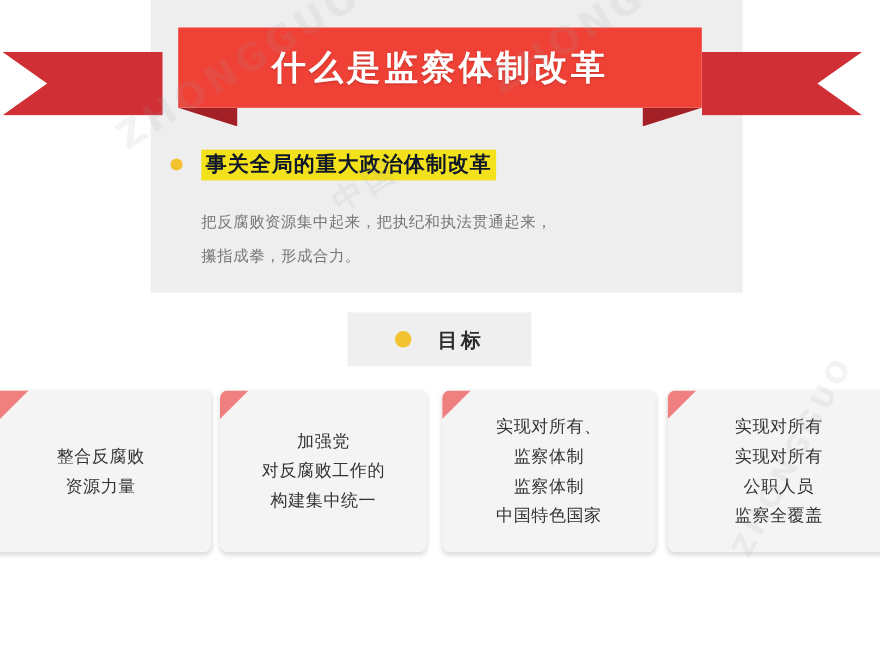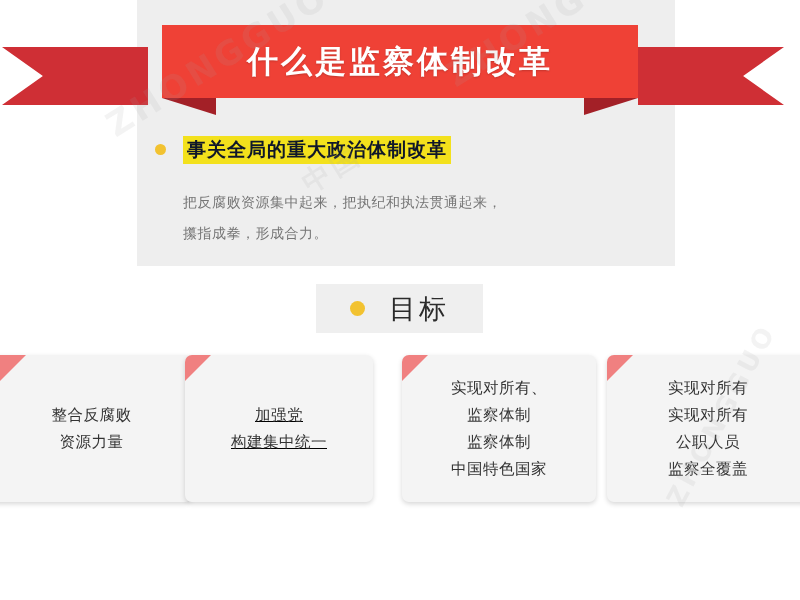--- a/index.html
+++ b/index.html
@@ -180,22 +180,22 @@
   .goal-dot {
     width: 15px;
     height: 15px;
     border-radius: 50%;
     background: #f2c230;
     margin-right: 24px;
     flex: 0 0 auto;
   }
   .goal-label {
     color: #2b2b2b;
-    font-size: 27px;
-    font-weight: 400;
+    font-size: 18px;
+    font-weight: 700;
     letter-spacing: 3px;
   }
 
   
   .cards {
     position: absolute;
     left: 0;
     top: 355px;
     width: 800px;
     height: 148px;
@@ -207,21 +207,21 @@
     height: 147px;
     background: #f4f4f4;
     border-radius: 7px;
     box-shadow: 0 2px 5px rgba(0,0,0,0.16);
     overflow: hidden;
     display: flex;
     align-items: center;
     justify-content: center;
   }
   .card-0 { left: -9px;  width: 201px; }
-  .card-1 { left: 185px; width: 188px; text-decoration: underline; }
+  .card-1 { left: 200px; width: 188px; }
   .card-2 { left: 402px; width: 194px; }
   .card-3 { left: 607px; width: 202px; }
 
   .corner-triangle {
     position: absolute;
     left: 0;
     top: 0;
     width: 0;
     height: 0;
     border-top: 26px solid #f08080;
@@ -282,20 +282,21 @@
     <span class="corner-triangle" style="border-top-color: rgb(240, 128, 128);"></span>
     <div class="card-text">
         <div>整合反腐败</div>
         <div>资源力量</div>
       </div>
   </div>
   <div class="card card-1">
     <span class="corner-triangle" style="border-top-color: rgb(240, 128, 128);"></span>
     <div class="card-text">
         <div>加强党</div>
+        <div>对反腐败工作的</div>
         <div>构建集中统一</div>
       </div>
   </div>
   <div class="card card-2">
     <span class="corner-triangle" style="border-top-color: rgb(240, 128, 128);"></span>
     <div class="card-text">
         <div>实现对所有、</div>
         <div>监察体制</div>
         <div>监察体制</div>
         <div>中国特色国家</div>

